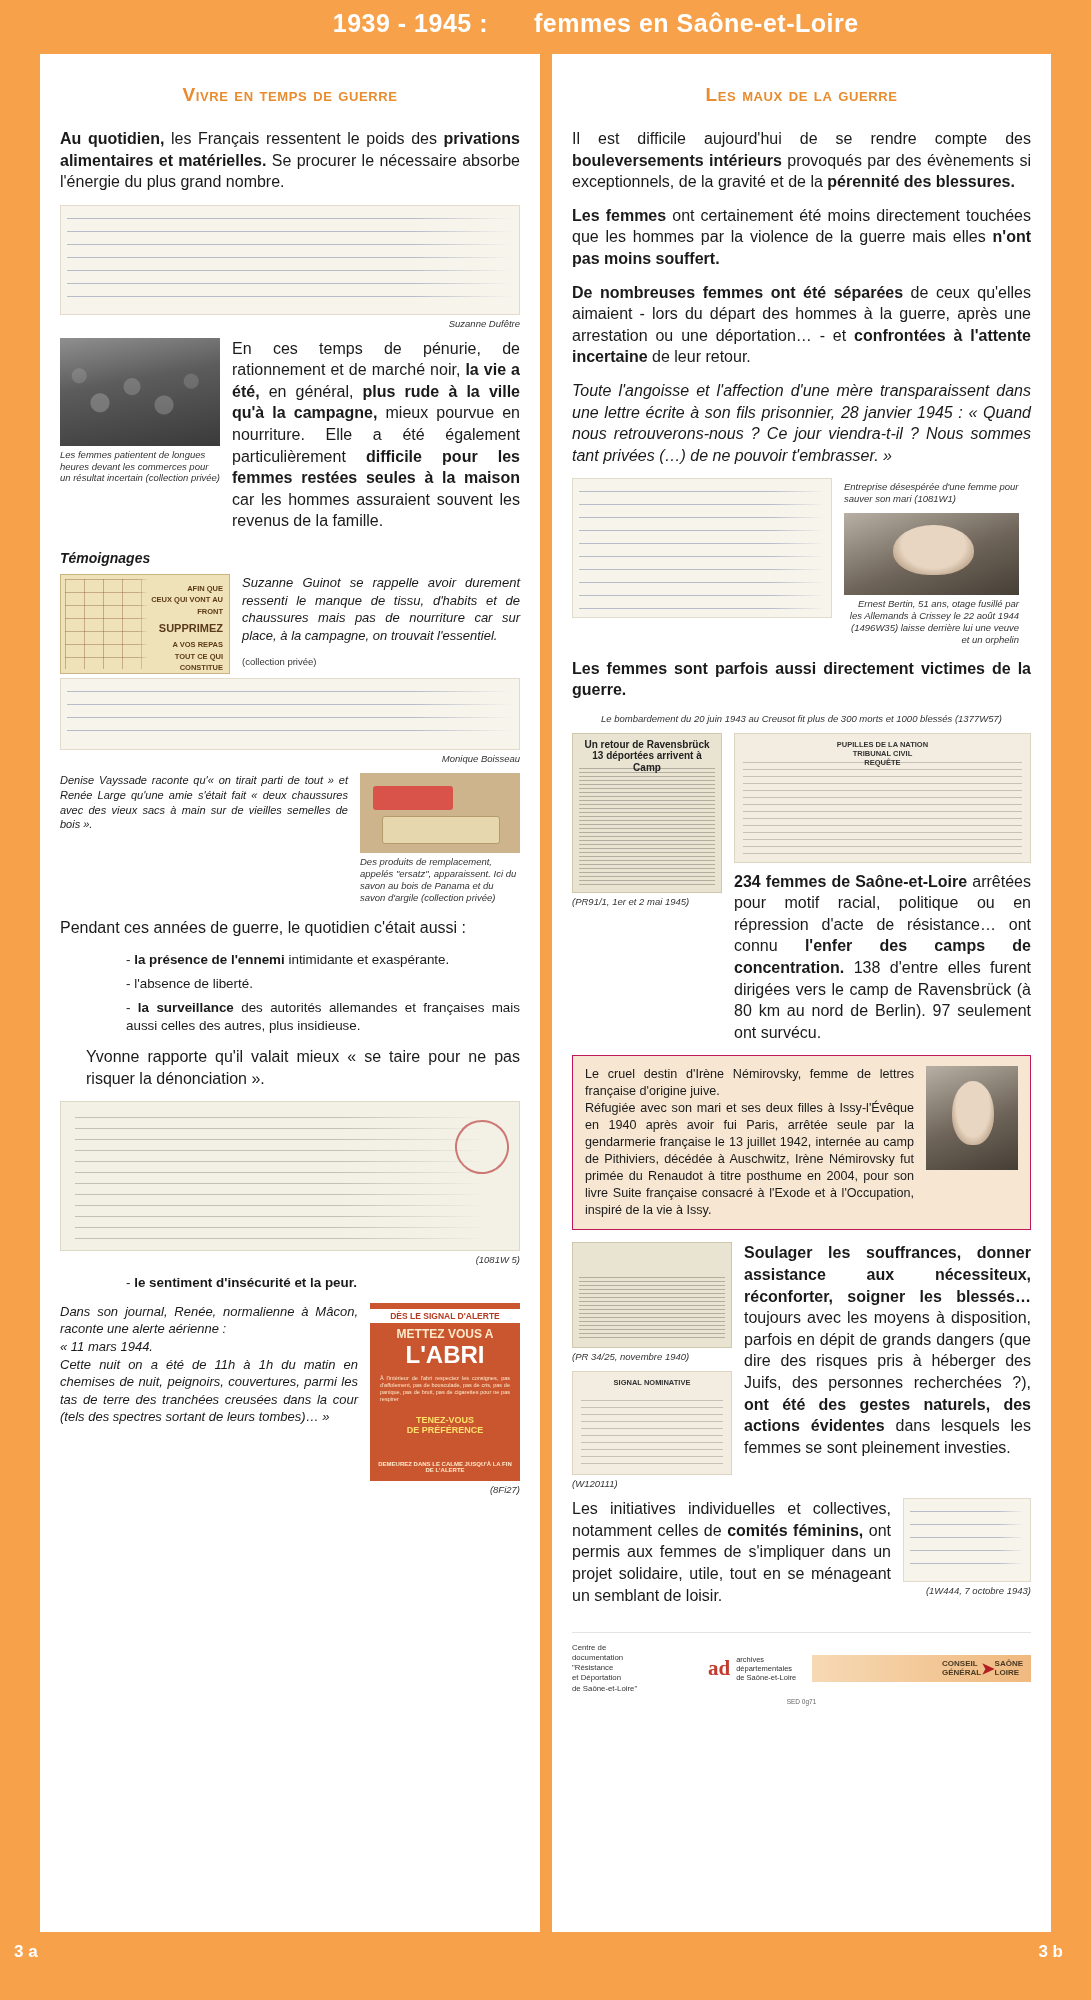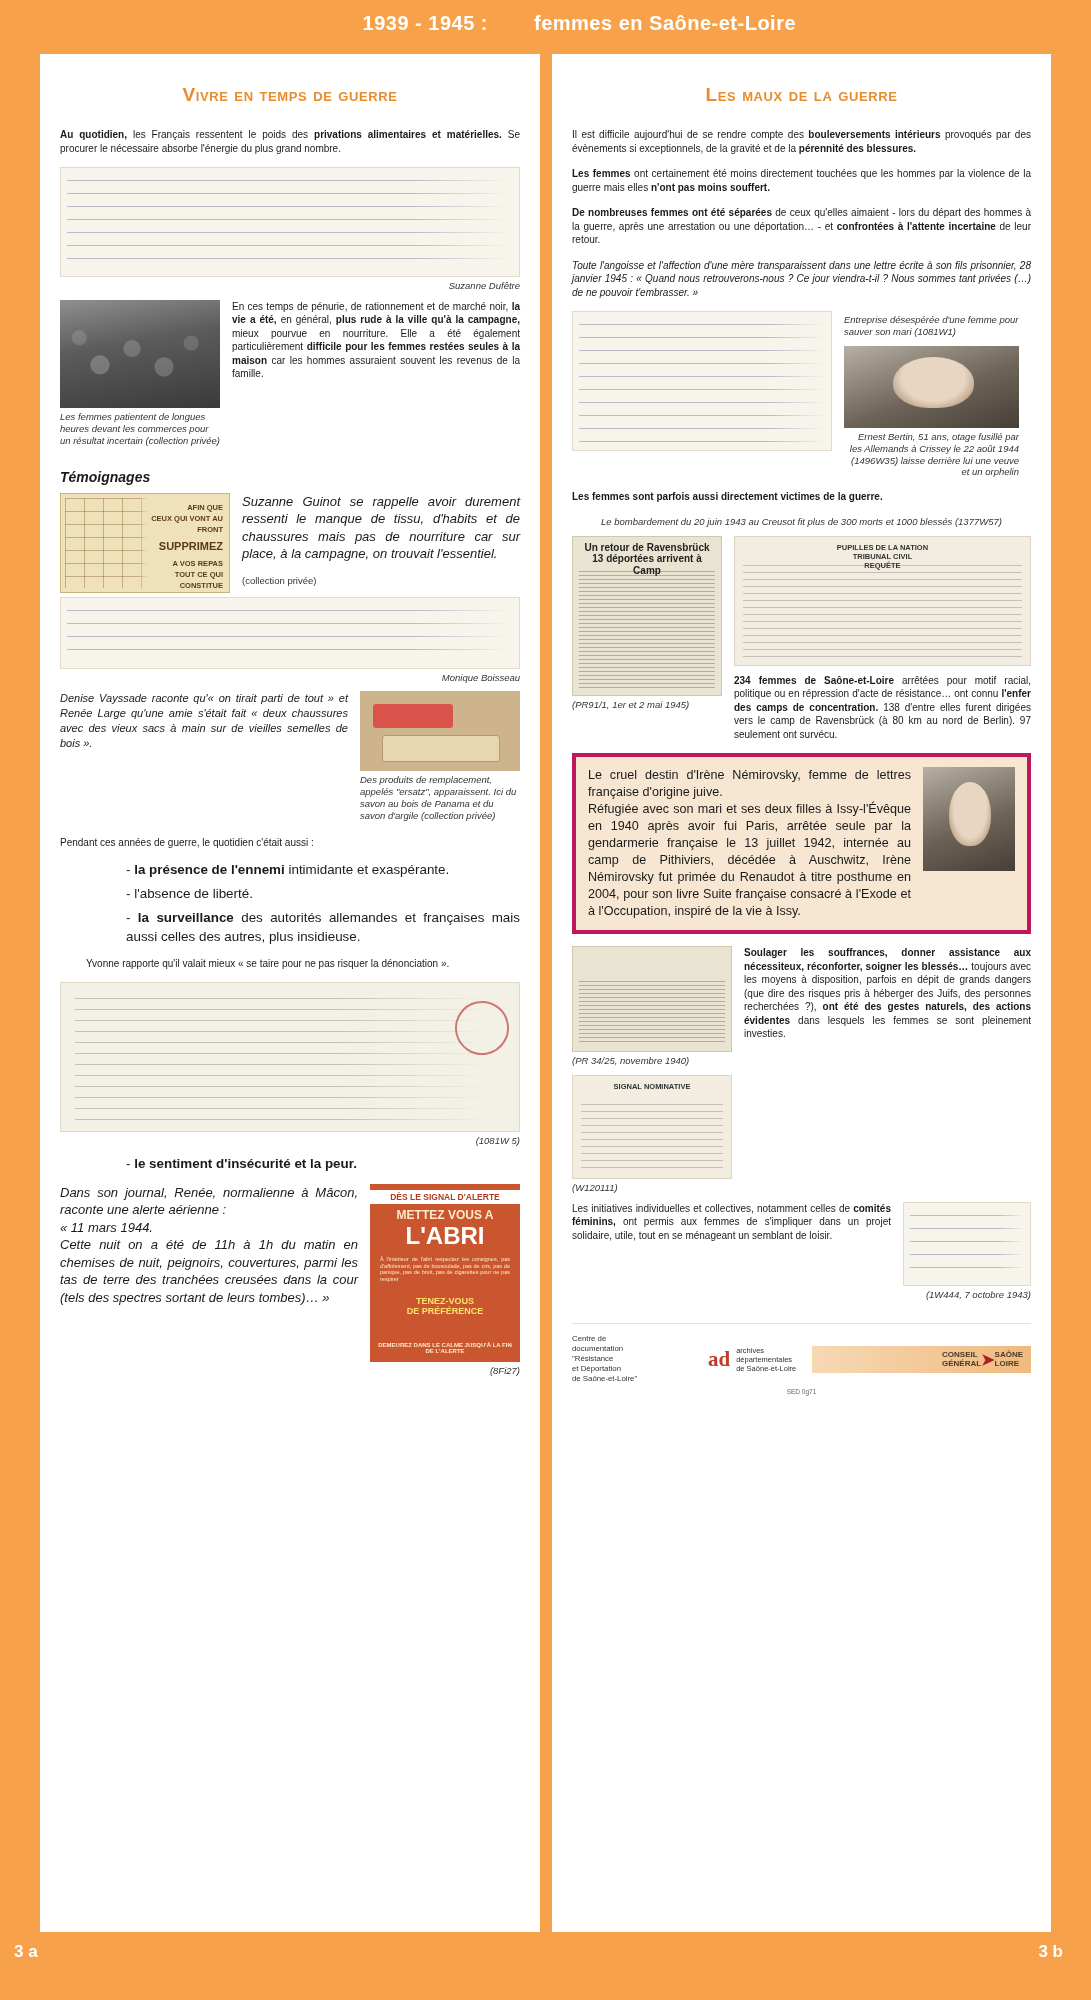--- a/index.html
+++ b/index.html
@@ -11,21 +11,21 @@
     color:#1a1a1a;
     overflow:hidden;
     position:relative;
   }
   .header {
     height:46px;
     display:flex;
     align-items:center;
     color:#ffffff;
     font-weight:bold;
-    font-size:20px;
+    font-size:25px;
     letter-spacing:0.5px;
     justify-content:space-between;
   }
   .header .h-left { width:510px; text-align:right; padding-right:22px; }
   .header .h-right { flex:1; text-align:left; padding-left:24px; }
 
   .page-wrap {
     display:flex;
     gap:12px;
     padding:8px 40px 0 40px;
@@ -42,21 +42,21 @@
 
   .panel-title {
     text-align:center;
     color:#e98c2e;
     font-weight:bold;
     font-size:19px;
     letter-spacing:0.6px;
     margin:14px 0 22px 0;
   }
 
-  p { margin:0 0 12px 0; font-size:10px; line-height:1.35; text-align:justify; }
+  p { margin:0 0 12px 0; font-size:16px; line-height:1.35; text-align:justify; }
   b, strong { font-weight:bold; }
   .ital { font-style:italic; }
 
   .caption {
     font-size:9.5px; line-height:1.25; color:#333; font-style:italic;
     margin:3px 0 8px 0;
   }
   .caption.right { text-align:right; }
   .caption.center { text-align:center; }
   .caption.plain { font-style:normal; }
@@ -209,21 +209,21 @@
   .temoignages-title {
     font-style:italic; font-weight:bold; font-size:14px; margin:14px 0 8px 0;
   }
   .bullets { margin:0 0 10px 26px; }
   .bullets li { list-style:none; font-size:13.4px; line-height:1.4; margin-bottom:5px; text-align:justify; }
   .bullets li::before { content:"- "; }
   .indent { margin-left:26px; }
 
   .boxed {
     background:#f7e7d2;
-    border:4px solid #be185d;
+    border:1px solid #be185d;
     padding:10px 12px;
     margin-bottom:12px;
   }
   .boxed p { font-size:12.6px; }
   .page-num {
     position:absolute; bottom:38px; color:#ffffff; font-weight:bold; font-size:17px;
   }
   .page-num.left { left:14px; }
   .page-num.right { right:28px; }
 

